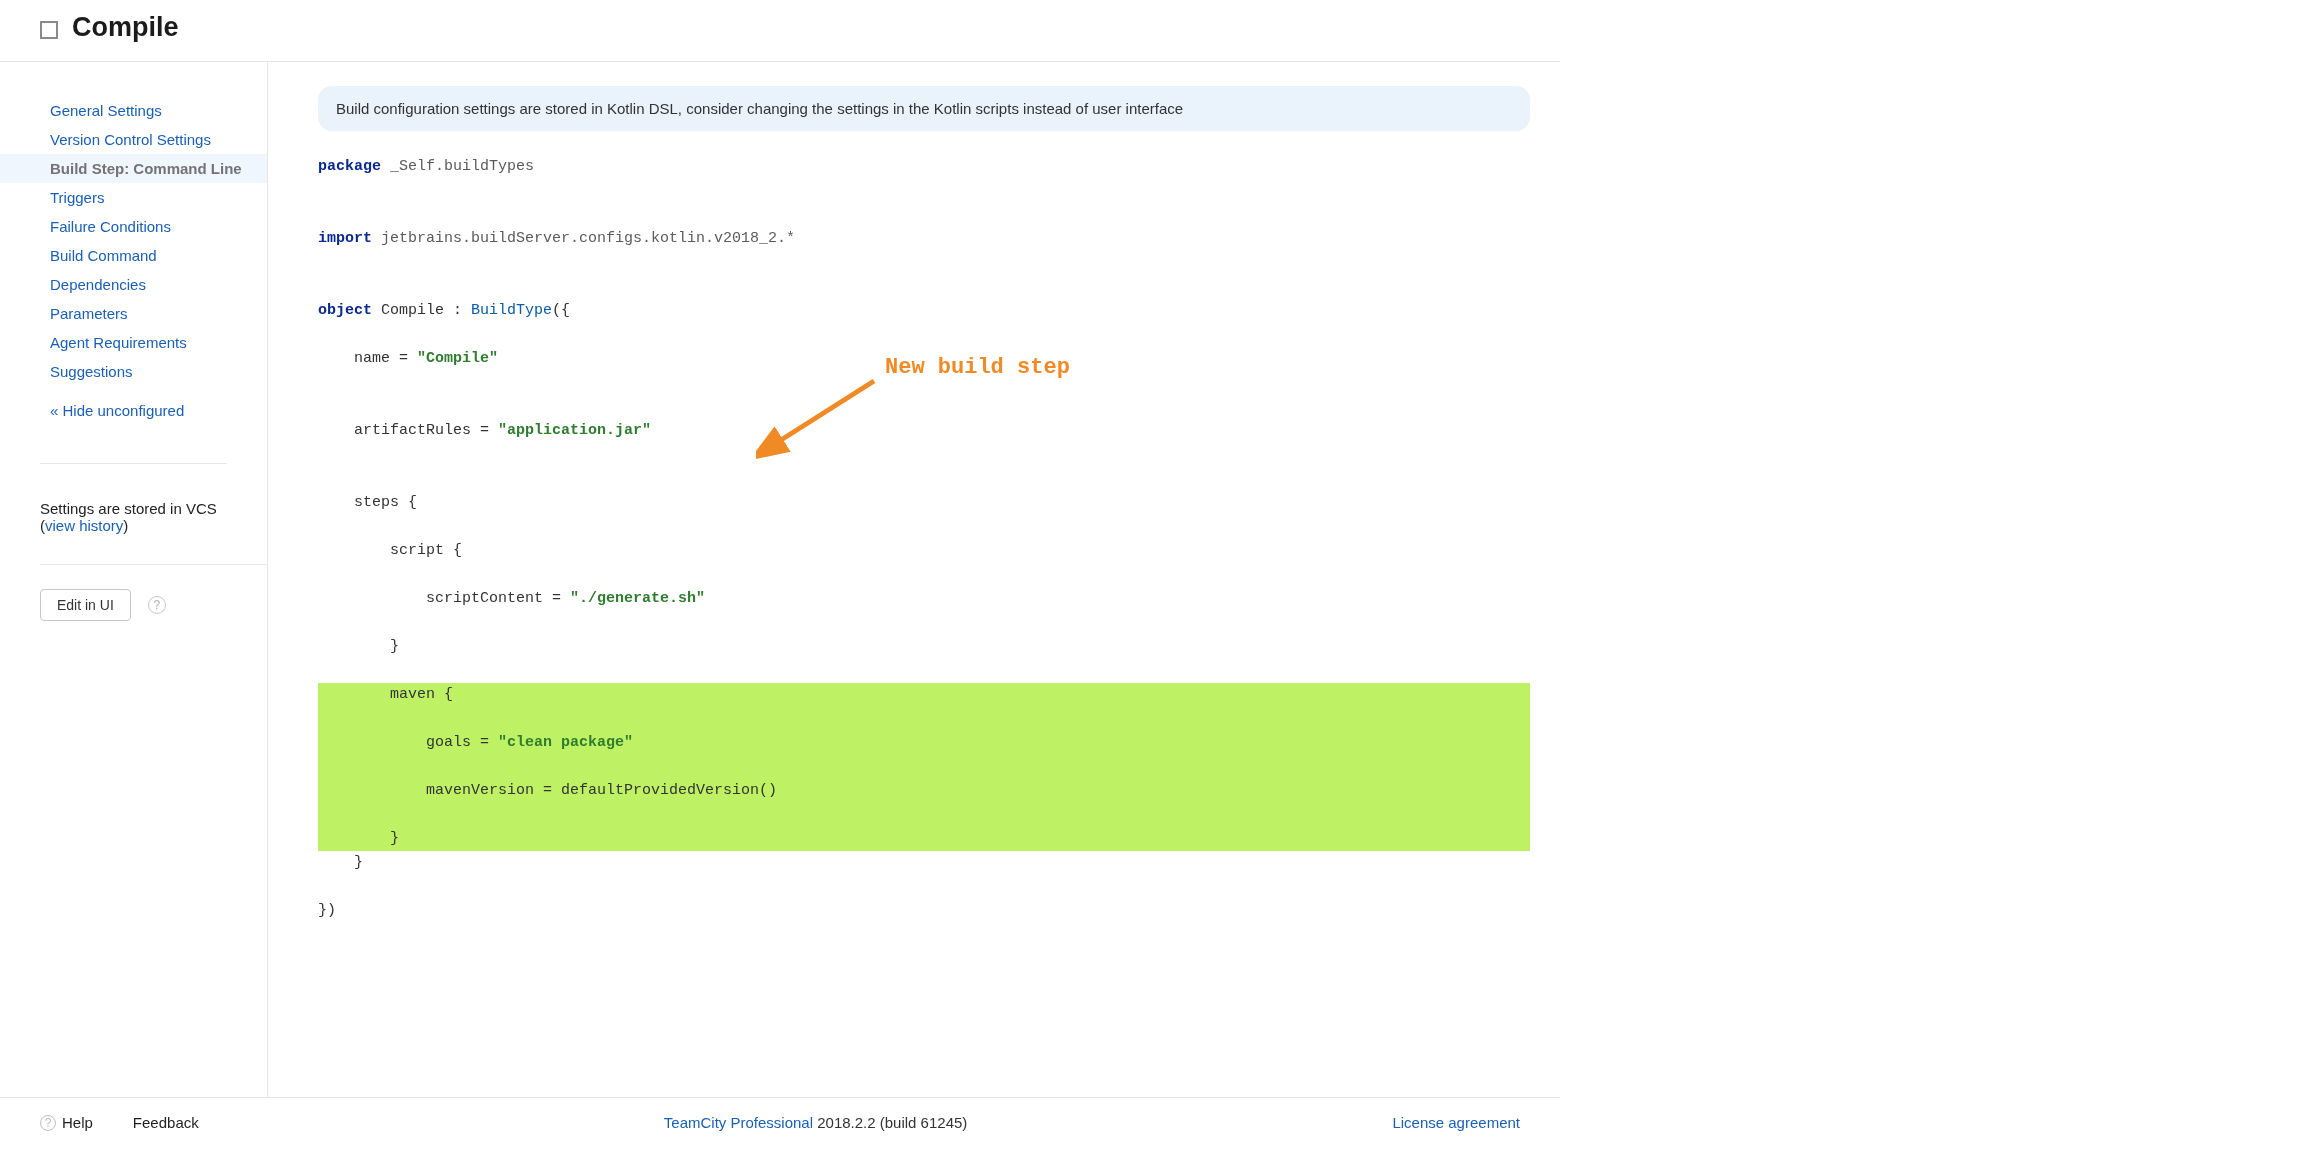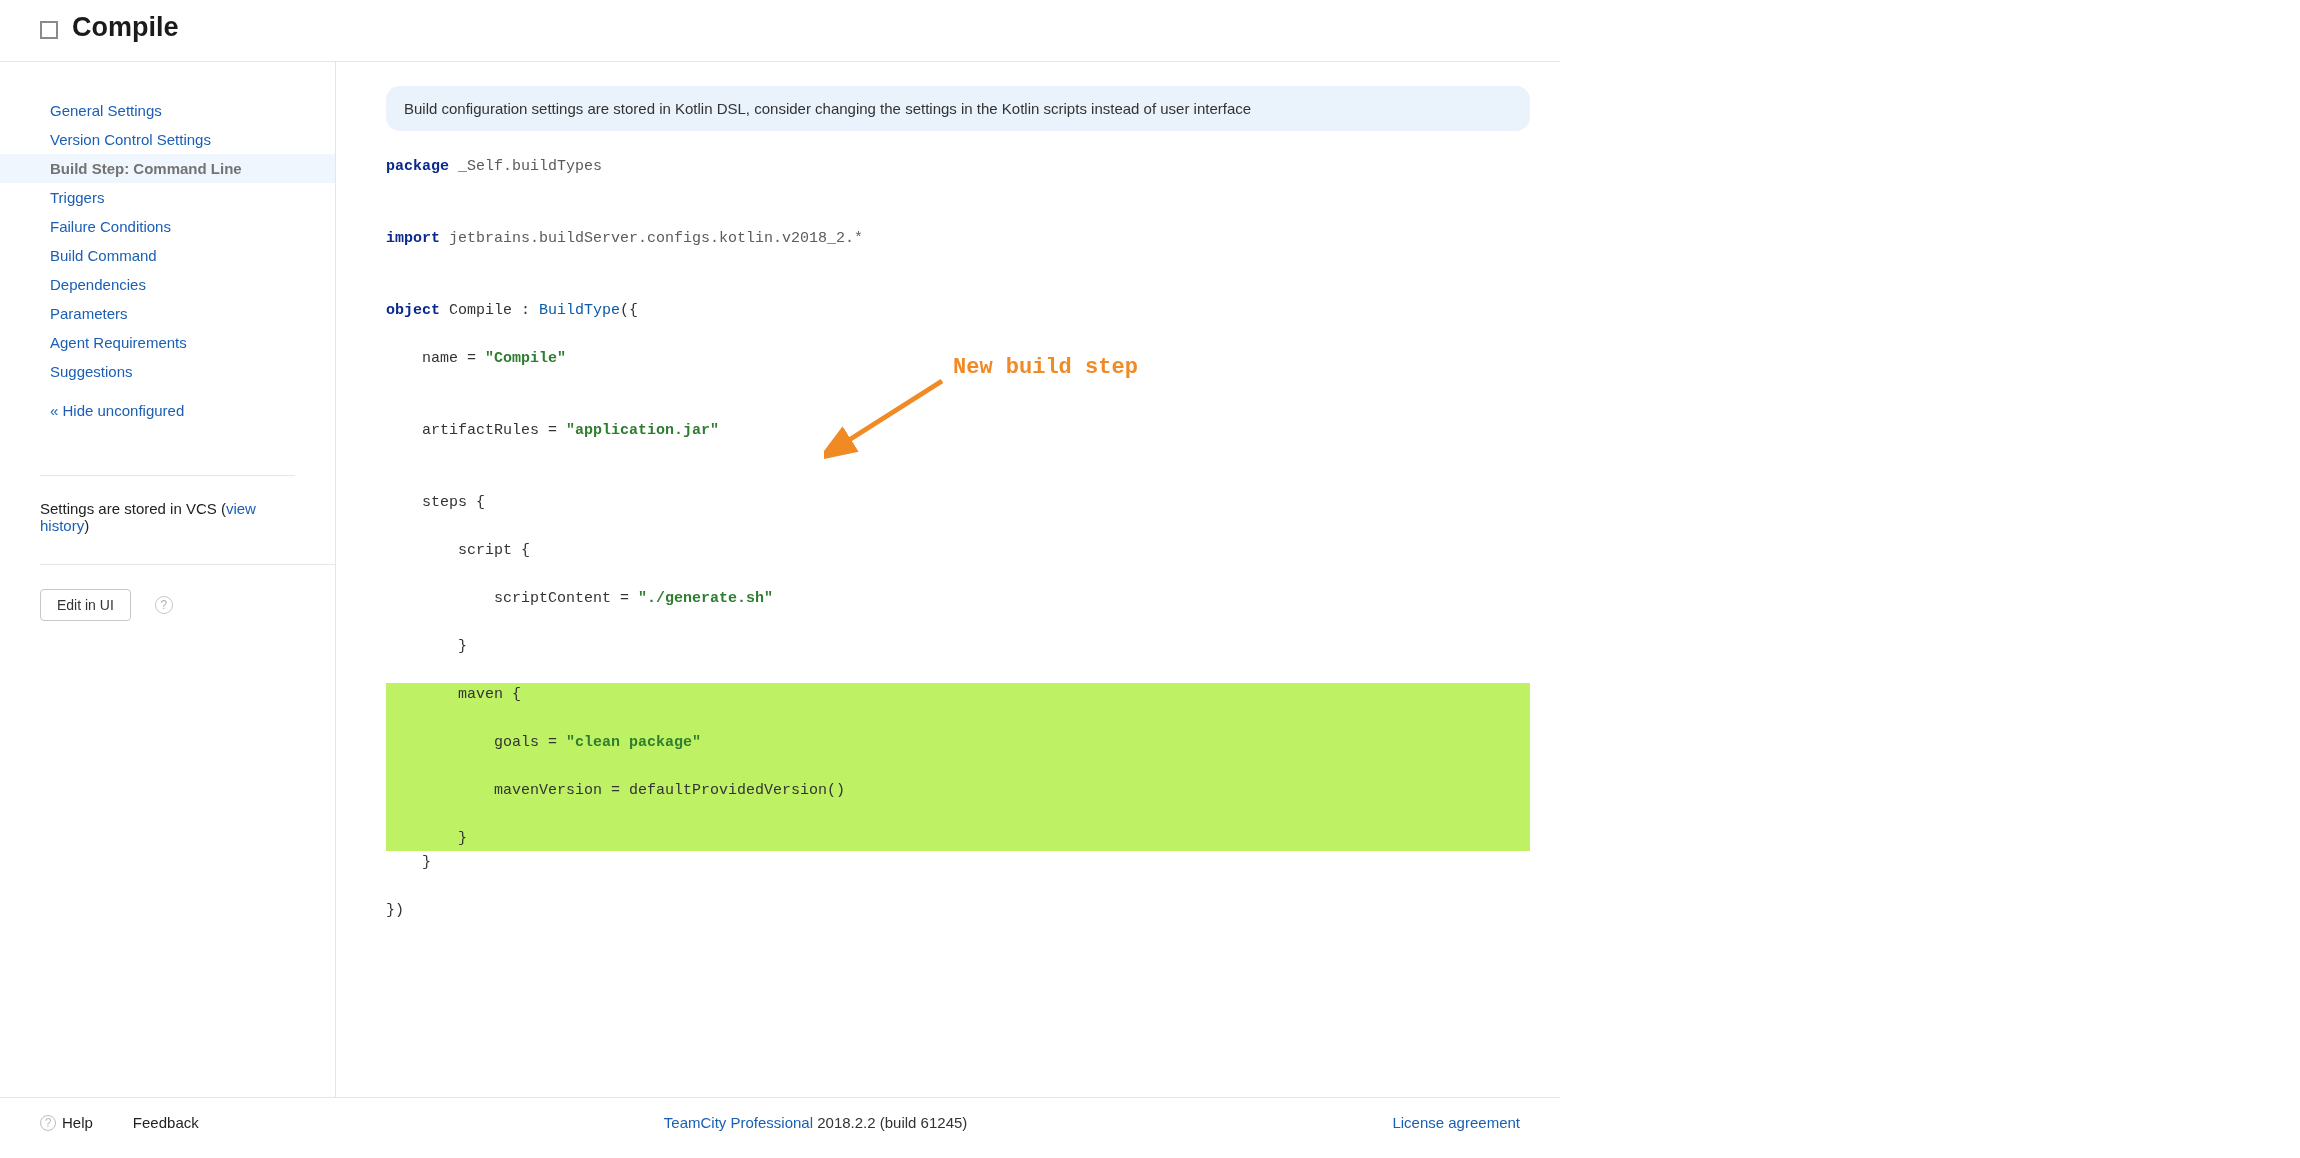--- a/index.html
+++ b/index.html
@@ -34,21 +34,21 @@
     font-weight: 700;
     color: #1b1b1b;
   }
 
   
   .body {
     display: flex;
     border-bottom: 1px solid #e6e6e6;
   }
   .sidebar {
-    width: 336px;
+    width: 268px;
     border-right: 1px solid #e6e6e6;
     padding-top: 34px;
     padding-bottom: 30px;
     display: flex;
     flex-direction: column;
   }
   .nav {
     list-style: none;
     display: flex;
     flex-direction: column;
@@ -62,32 +62,32 @@
   .nav li.active {
     background: #f0f6fd;
     color: #737373;
     font-weight: 700;
   }
   .nav li.hide-link {
     margin-top: 10px;
     color: #1a5fb4;
   }
   .vcs-note {
-    margin: 50px 40px 0 40px;
+    margin: 38px 40px 0 40px;
     border-top: 1px solid #e6e6e6;
-    padding-top: 24px;
+    padding-top: 36px;
     font-size: 15px;
     color: #222;
   }
   .vcs-note a { color: #1a5fb4; text-decoration: none; }
   .edit-row {
     margin: 20px 0 0 40px;
     display: flex;
     align-items: center;
-    gap: 24px;
+    gap: 17px;
     margin-top: 30px;
     border-top: 1px solid #e6e6e6;
     padding-top: 24px;
     padding-right: 40px;
   }
   .edit-btn {
     border: 1px solid #c7c7c7;
     background: #fff;
     border-radius: 4px;
     padding: 7px 16px;

